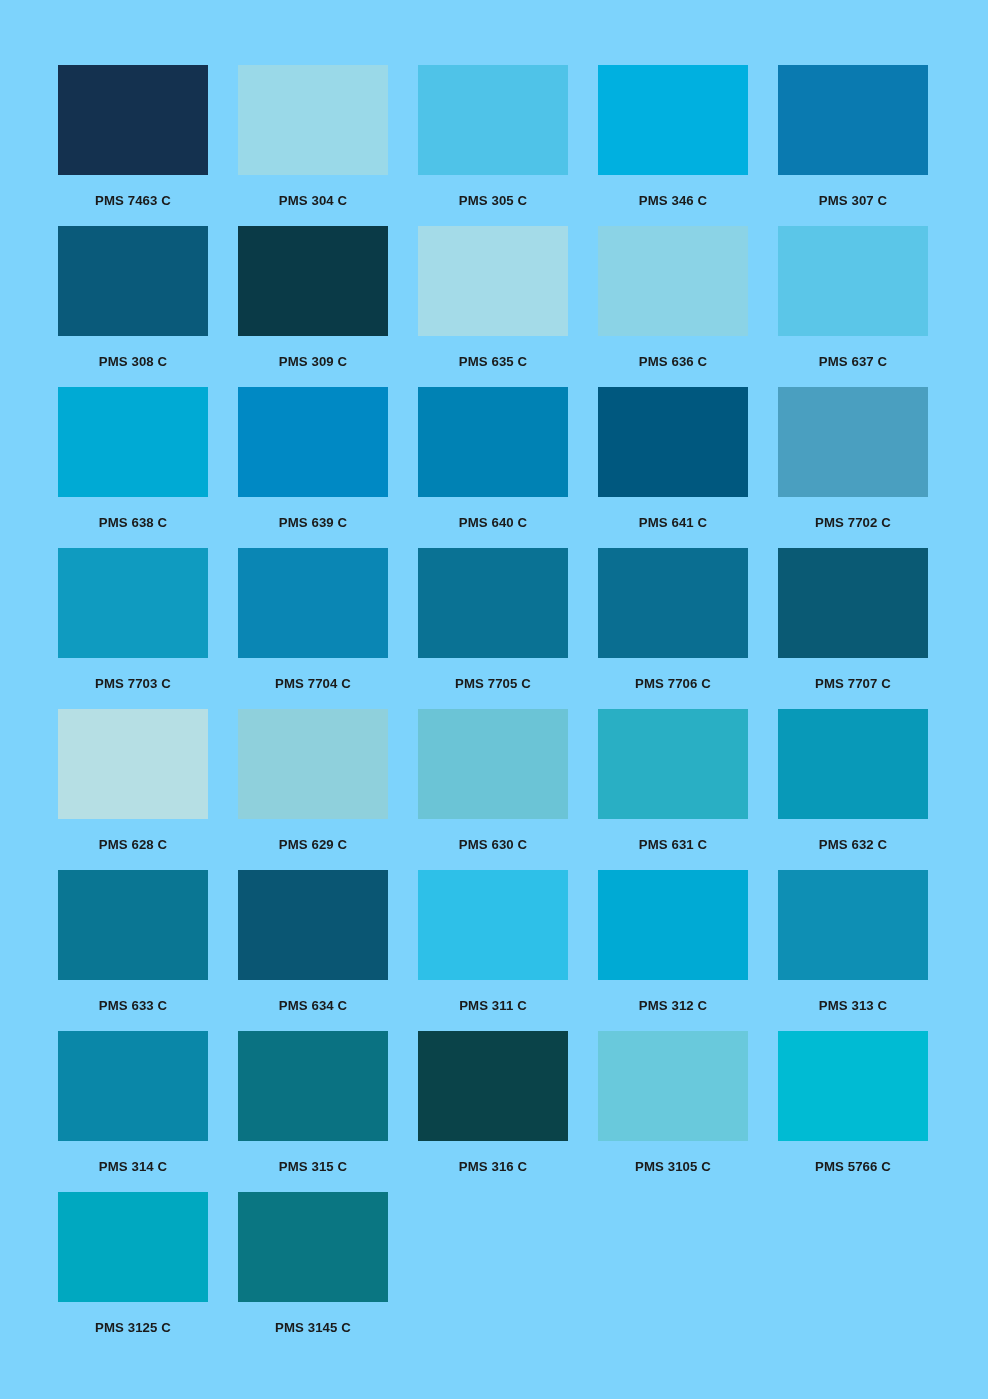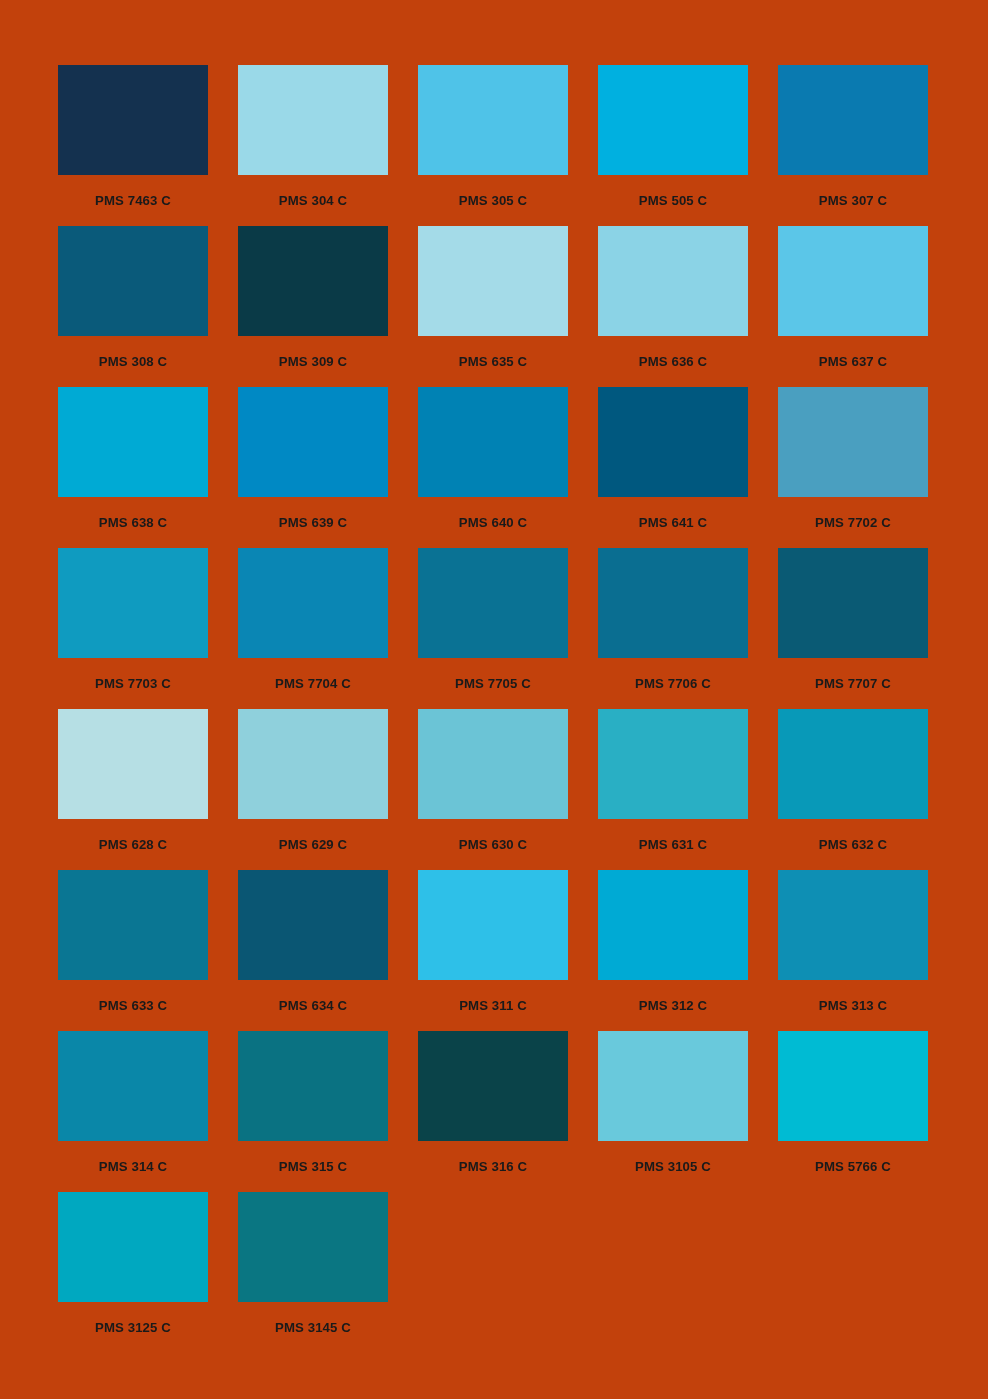--- a/index.html
+++ b/index.html
@@ -10,21 +10,21 @@
   body {
     width: 988px;
     height: 1399px;
     font-family: "Liberation Sans", "DejaVu Sans", sans-serif;
     -webkit-font-smoothing: antialiased;
   }
   #sheet {
     position: relative;
     width: 988px;
     height: 1399px;
-    background: #c2410c;
+    background: #7dd3fc;
     box-sizing: border-box;
     padding: 65px 58px 0 58px;
   }
   .grid {
     display: grid;
     grid-template-columns: repeat(5, 150px);
     column-gap: 30px;
     row-gap: 0;
     justify-content: start;
   }
@@ -64,21 +64,21 @@
       <div class="cell">
         <div class="chip" style="background-color: rgb(154, 217, 232);"></div>
         <div class="chip-label">PMS 304 C</div>
       </div>
       <div class="cell">
         <div class="chip" style="background-color: rgb(79, 195, 232);"></div>
         <div class="chip-label">PMS 305 C</div>
       </div>
       <div class="cell">
         <div class="chip" style="background-color: rgb(0, 176, 224);"></div>
-        <div class="chip-label">PMS 505 C</div>
+        <div class="chip-label">PMS 346 C</div>
       </div>
       <div class="cell">
         <div class="chip" style="background-color: rgb(10, 122, 176);"></div>
         <div class="chip-label">PMS 307 C</div>
       </div>
       <div class="cell">
         <div class="chip" style="background-color: rgb(10, 90, 122);"></div>
         <div class="chip-label">PMS 308 C</div>
       </div>
       <div class="cell">

